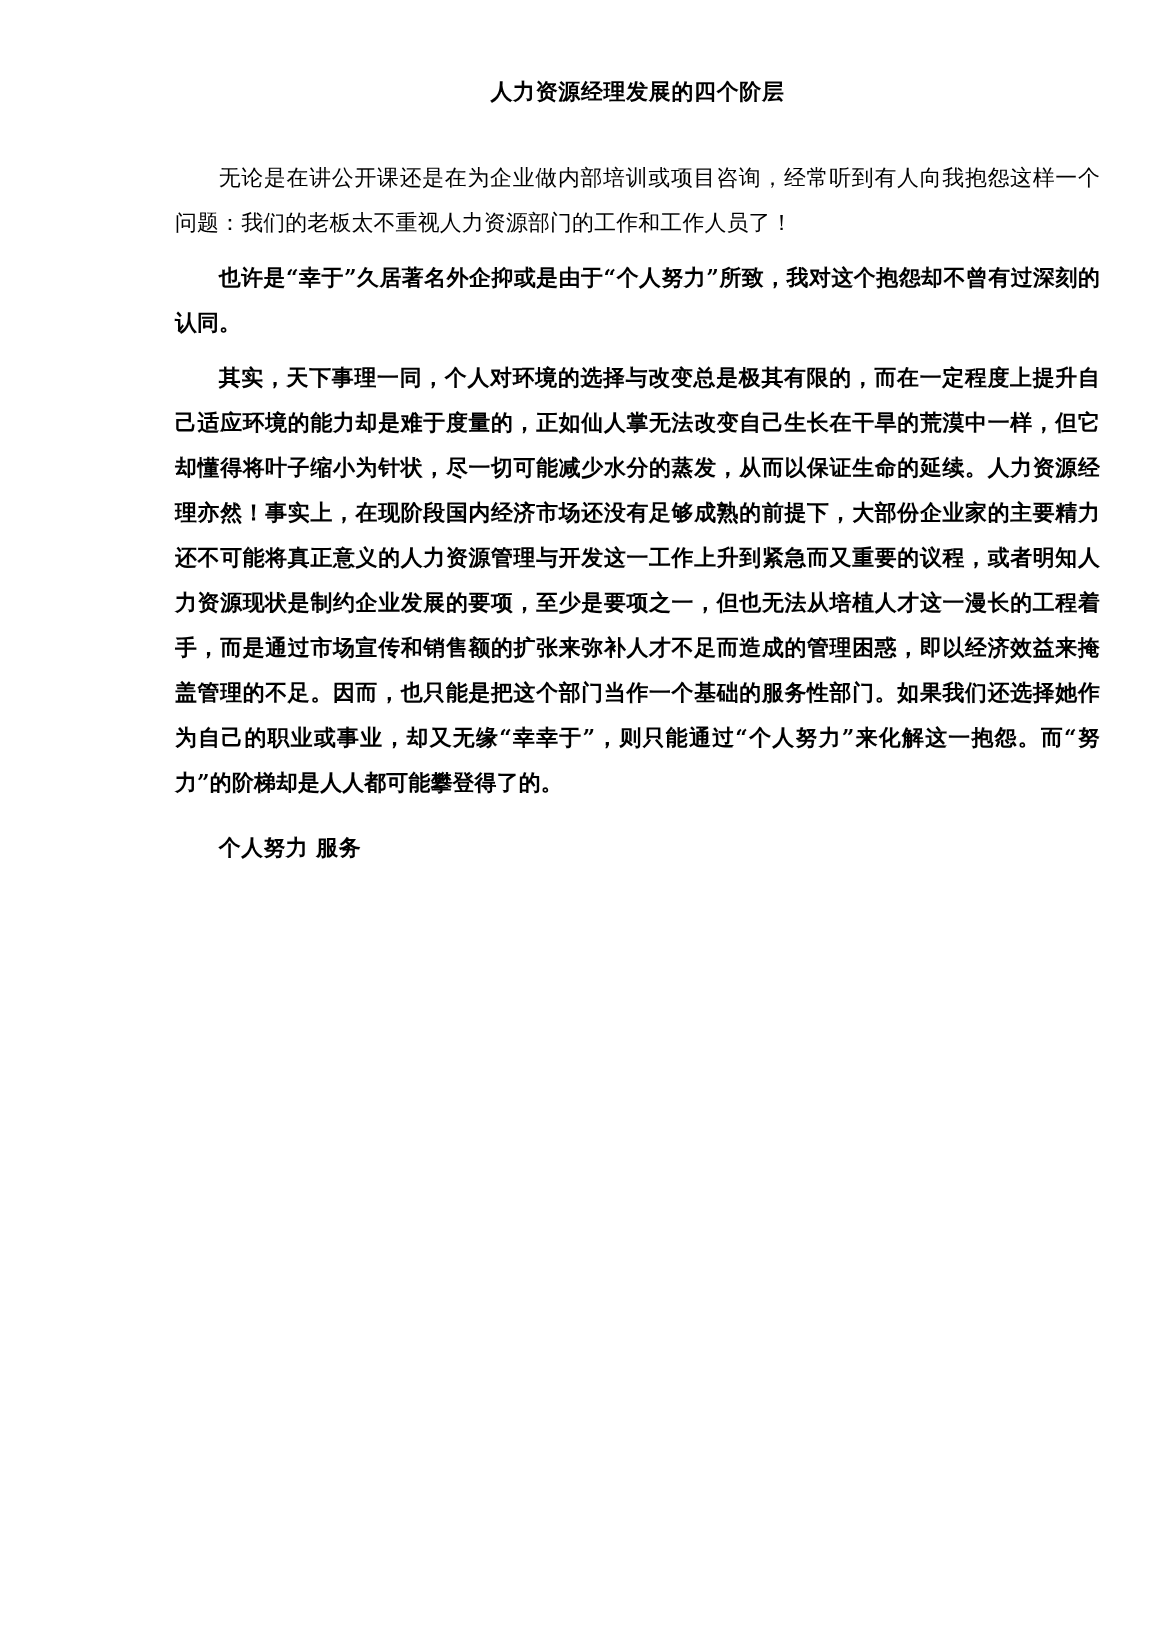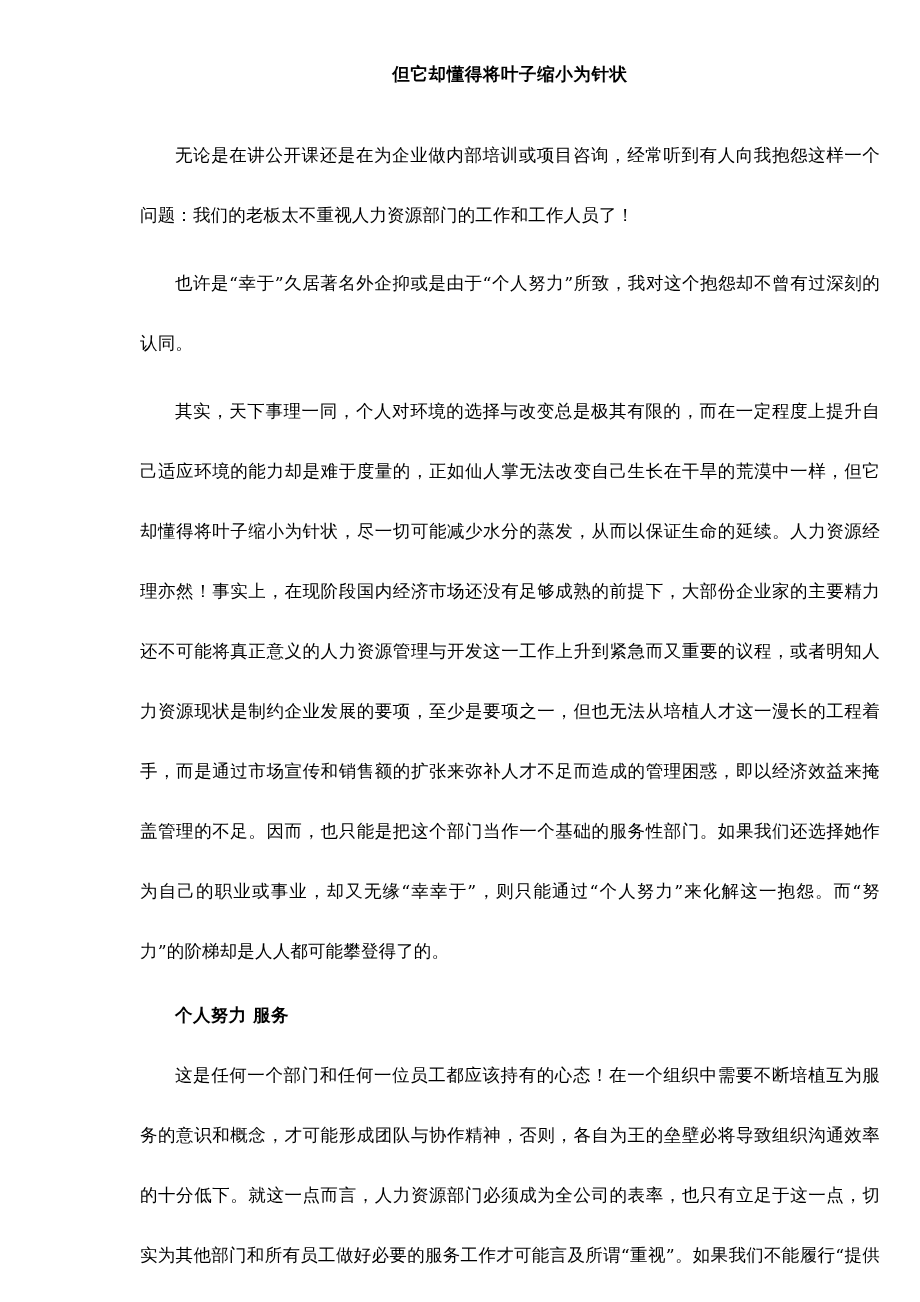--- a/index.html
+++ b/index.html
@@ -30,33 +30,34 @@
     font-weight: bold;
     text-align: center;
     letter-spacing: 0.6px;
     margin: 0;
     padding-top: 62px;
     line-height: 1.4;
     font-family: "DejaVu Sans", "Liberation Sans", sans-serif;
   }
   .para {
     font-size: 17.5px;
-    line-height: 60px;
+    line-height: 36px;
     margin: 0;
     text-align: justify;
     text-justify: inter-ideograph;
     text-indent: 2em;
     letter-spacing: 0.15px;
     word-break: break-all;
   }
   .para-first {
     margin-top: 38px;
   }
   .para-gap {
     margin-top: 8px;
+    font-weight: bold;
   }
   .section-heading {
     font-size: 17.5px;
     font-weight: bold;
     margin: 0;
     text-indent: 2em;
     line-height: 48px;
     letter-spacing: 0.4px;
     font-family: "DejaVu Sans", "Liberation Sans", sans-serif;
     margin-top: 10px;
@@ -64,26 +65,25 @@
   .para-after-heading {
     margin-top: 6px;
   }
 </style>
 </head>
 <body>
 
 <div class="page">
   <div class="page-body">
 
-    <h1 class="doc-title">但它却懂得将叶子缩小为针状</h1>
+    <h1 class="doc-title">人力资源经理发展的四个阶层</h1>
 
     <p class="para para-first">无论是在讲公开课还是在为企业做内部培训或项目咨询，经常听到有人向我抱怨这样一个问题：我们的老板太不重视人力资源部门的工作和工作人员了！</p>
 
     <p class="para para-gap">也许是“幸于”久居著名外企抑或是由于“个人努力”所致，我对这个抱怨却不曾有过深刻的认同。</p>
 
     <p class="para para-gap">其实，天下事理一同，个人对环境的选择与改变总是极其有限的，而在一定程度上提升自己适应环境的能力却是难于度量的，正如仙人掌无法改变自己生长在干旱的荒漠中一样，但它却懂得将叶子缩小为针状，尽一切可能减少水分的蒸发，从而以保证生命的延续。人力资源经理亦然！事实上，在现阶段国内经济市场还没有足够成熟的前提下，大部份企业家的主要精力还不可能将真正意义的人力资源管理与开发这一工作上升到紧急而又重要的议程，或者明知人力资源现状是制约企业发展的要项，至少是要项之一，但也无法从培植人才这一漫长的工程着手，而是通过市场宣传和销售额的扩张来弥补人才不足而造成的管理困惑，即以经济效益来掩盖管理的不足。因而，也只能是把这个部门当作一个基础的服务性部门。如果我们还选择她作为自己的职业或事业，却又无缘“幸幸于”，则只能通过“个人努力”来化解这一抱怨。而“努力”的阶梯却是人人都可能攀登得了的。</p>
 
     <h2 class="section-heading">个人努力  服务</h2>
 
-    <p class="para para-after-heading">这是任何一个部门和任何一位员工都应该持有的心态！在一个组织中需要不断培植互为服务的意识和概念，才可能形成团队与协作精神，否则，各自为王的垒壁必将导致组织沟通效率的十分低下。就这一点而言，人力资源部门必须成为全公司的表率，也只有立足于这一点，切实为其他部门和所有员工做好必要的服务工作才可能言及所谓“重视”。如果我们不能履行“提供高效、优质和富有诚意的”服务职能，却去片面强调自身的“高尚”或抱怨老板不制造让自己“高尚起来”的条件，那么，这无异于春不播种夏不耕耘却咒骂秋无收成冬无衣食的懒汉。</p>
 
   </div>
 </div>
 
 </body></html>

